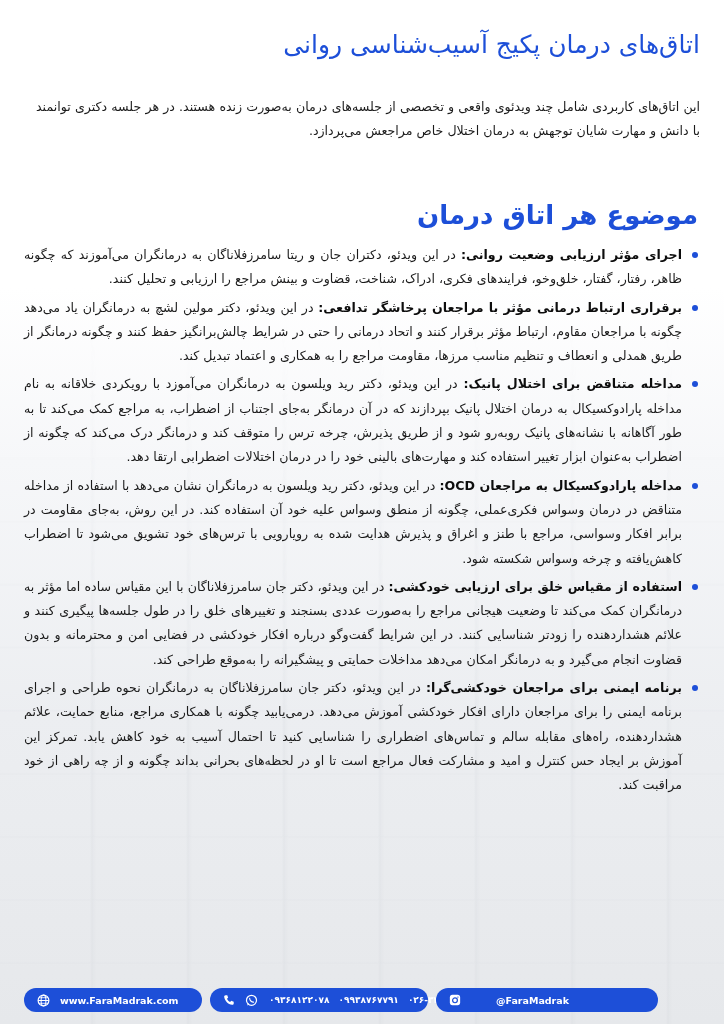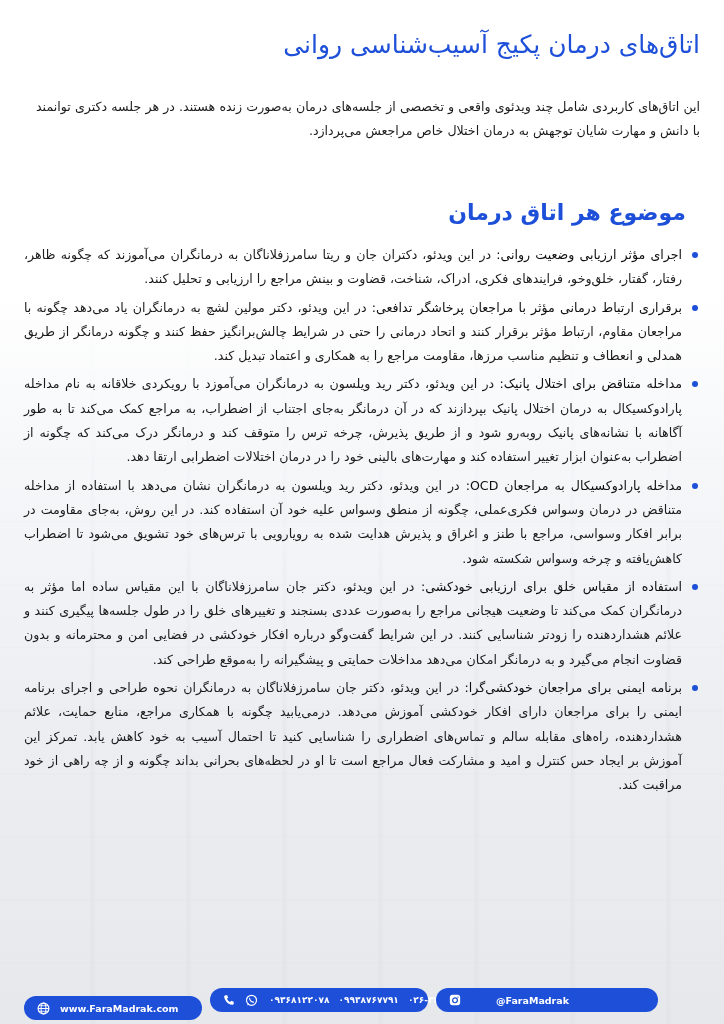--- a/index.html
+++ b/index.html
@@ -40,52 +40,52 @@
     }
 
     
     .intro {
       position: absolute; top: 95px; right: 24px; left: 24px;
       font-size: 12.6px; line-height: 24px; text-align: justify;
       color: #1b1b1b;
       margin-left: 12px;
     }
     .section-heading {
-      position: absolute; top: 200px; right: 38px;
-      font-size: 22px; font-weight: bold; color: #1d4fd8;
+      position: absolute; top: 200px; right: 26px;
+      font-size: 26px; font-weight: bold; color: #1d4fd8;
     }
 
     
     .items {
       position: absolute; top: 243px; right: 24px; left: 24px;
       list-style: none;
     }
     .item {
       position: relative; padding-right: 18px;
       font-size: 12.6px; line-height: 24.3px; text-align: justify;
       margin-bottom: 4px;
       color: #1b1b1b;
     }
     .item .bullet-dot {
       position: absolute; right: 2px; top: 9px;
       width: 6px; height: 6px; border-radius: 50%; background: #1d4fd8;
     }
-    .item .lead { font-weight: normal; color: #0d0d0d; }
+    .item .lead { font-weight: bold; color: #0d0d0d; }
 
     
     .footer {
       position: absolute; bottom: 12px; left: 24px; right: 24px; height: 24px;
       display: flex; direction: ltr; gap: 8px;
     }
     .pill {
       height: 24px; border-radius: 12px; background: #1d4fd8; color: #fff;
       display: flex; align-items: center; padding: 0 12px;
       font-size: 9.5px; font-weight: bold; white-space: nowrap;
     }
-    .pill-web { width: 178px; margin-top: 8px; }
+    .pill-web { width: 178px; }
     .pill-phone { width: 218px; gap: 6px; }
     .pill-insta { width: 222px; }
     .pill .ico {
       width: 14px; height: 14px; display: inline-flex; align-items: center; justify-content: center;
       margin-right: 10px; flex: 0 0 auto;
     }
     .pill-phone .ico { margin-right: 2px; }
     .pill-phone .num { margin-left: 3px; font-size: 9px; letter-spacing: 0.2px; }
     .pill-insta .handle { margin-left: 24px; }
   </style>

